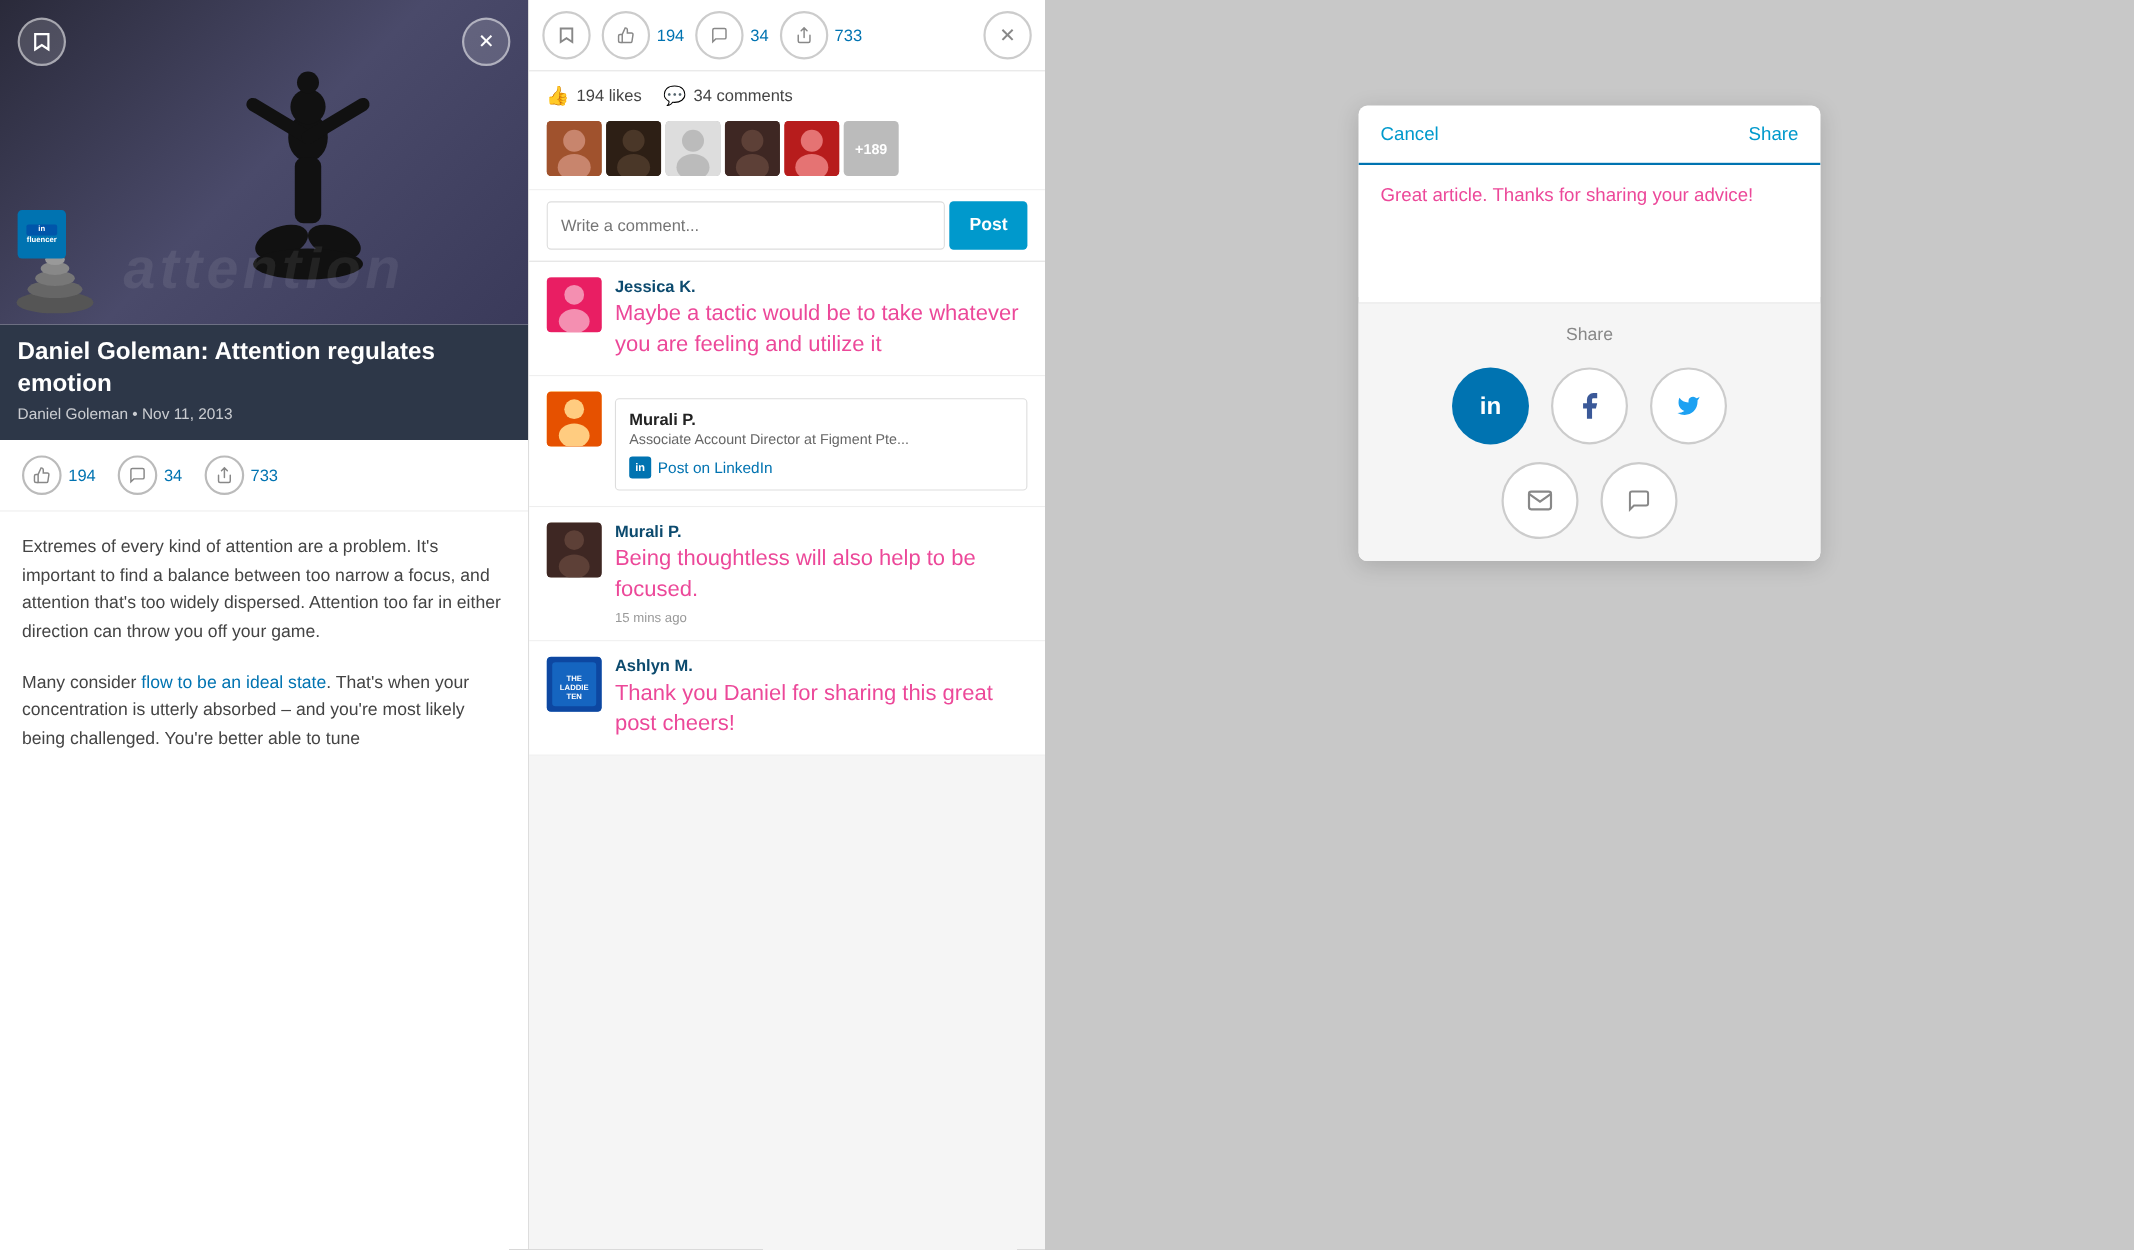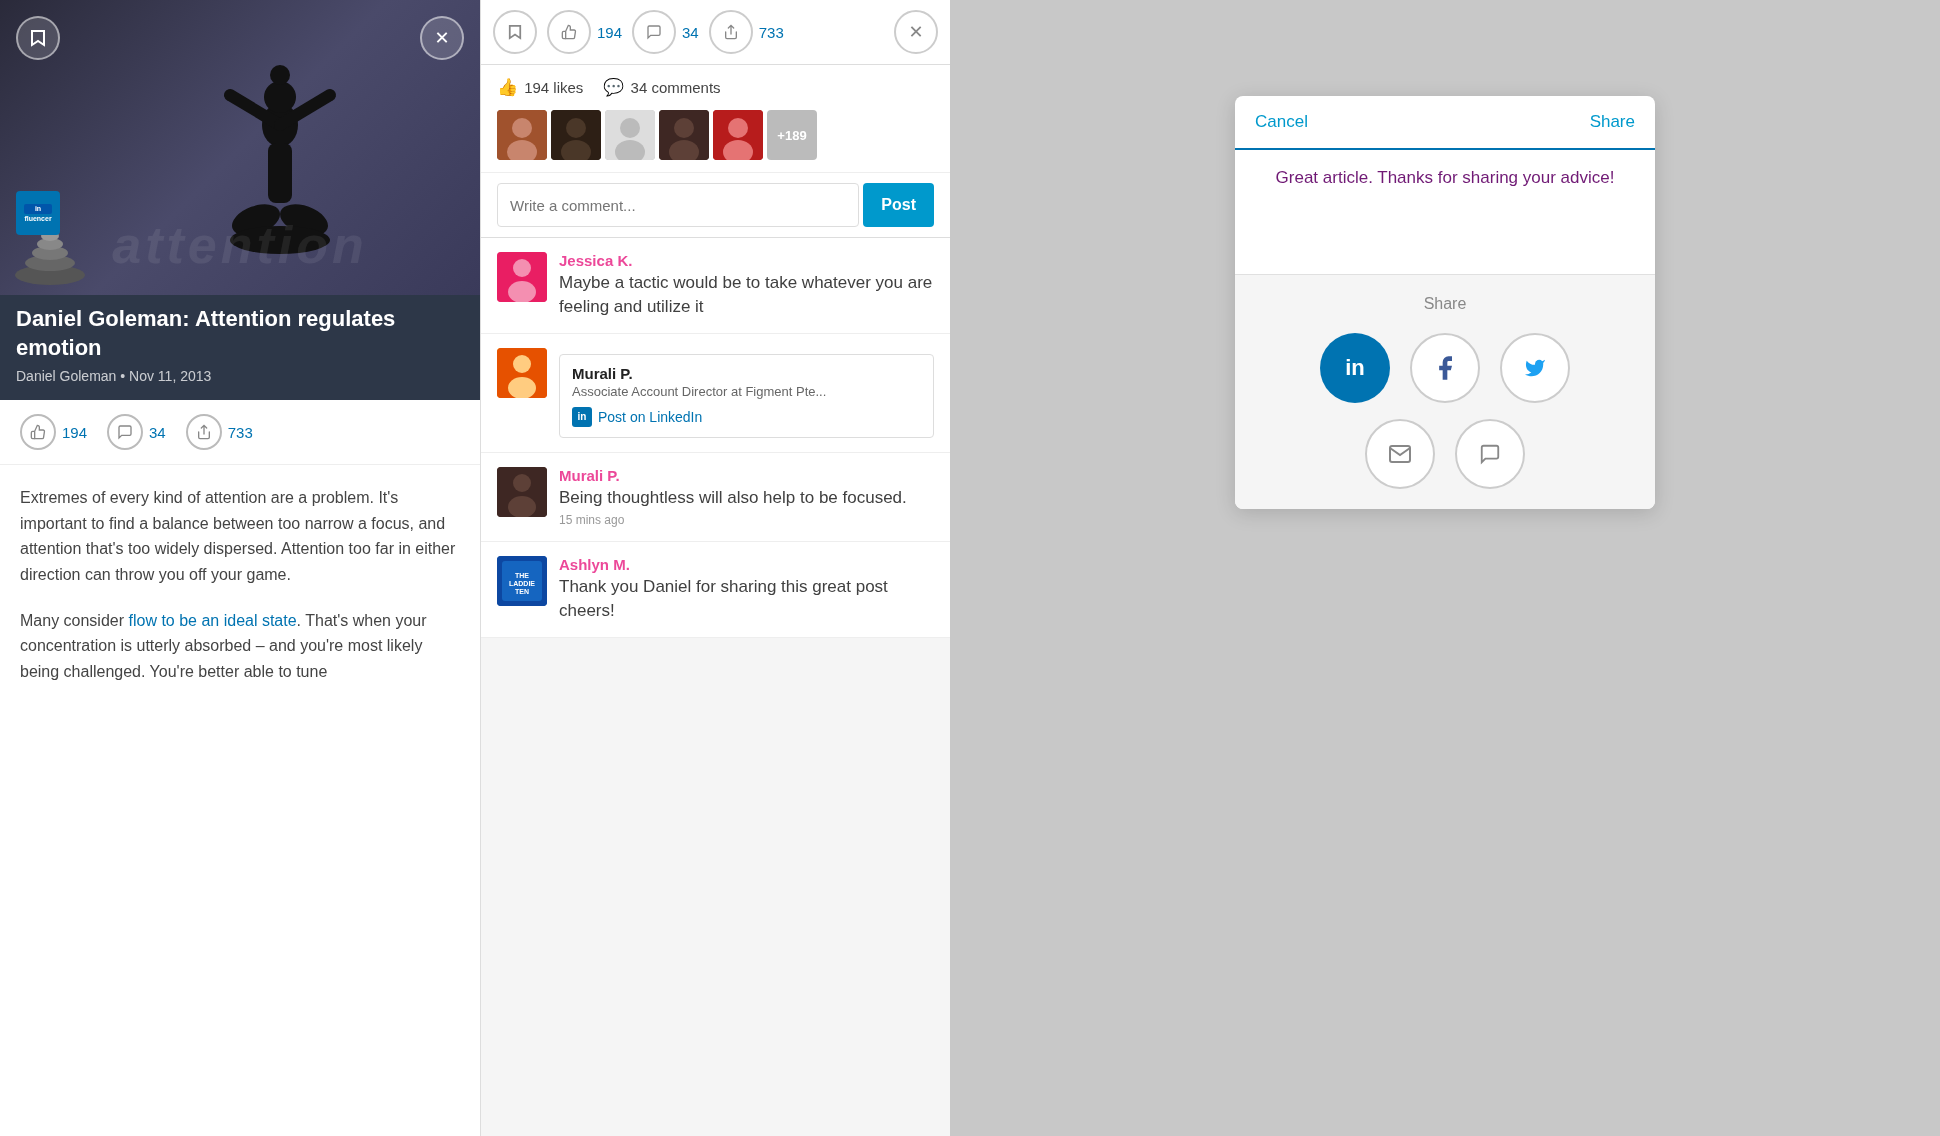--- a/index.html
+++ b/index.html
@@ -323,27 +323,27 @@
       font-weight: bold;
       text-align: center;
       line-height: 1.1;
     }
 
     .comment-content { flex: 1; }
 
     .comment-author {
       font-size: 15px;
       font-weight: 700;
+      color: #0c4a6e;
+      margin-bottom: 2px;
+    }
+
+    .comment-text {
+      font-size: 20px;
       color: #ec4899;
-      margin-bottom: 2px;
-    }
-
-    .comment-text {
-      font-size: 17px;
-      color: #404040;
       line-height: 1.4;
     }
 
     .comment-time {
       font-size: 12px;
       color: #999;
       margin-top: 4px;
     }
 
     
@@ -427,29 +427,28 @@
       font-size: 17px;
       color: #0099cc;
       cursor: pointer;
       font-weight: 500;
     }
 
     .share-modal-textarea {
       width: 100%;
       padding: 16px 20px;
       font-size: 17px;
-      color: #701a75;
+      color: #ec4899;
       border: none;
       outline: none;
       resize: none;
       height: 120px;
       font-family: inherit;
       line-height: 1.4;
       background: white;
-      text-align: center;
     }
 
     .share-modal-divider {
       height: 1px;
       background: #e0e0e0;
     }
 
     .share-buttons-section {
       background: #f5f5f5;
       padding: 20px;

